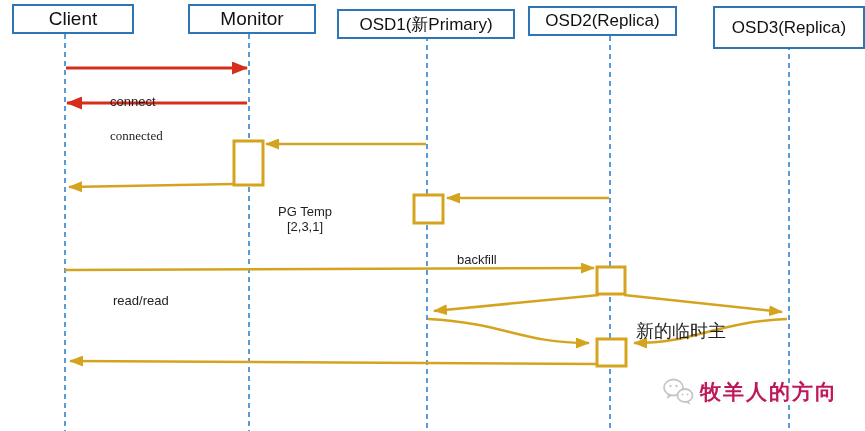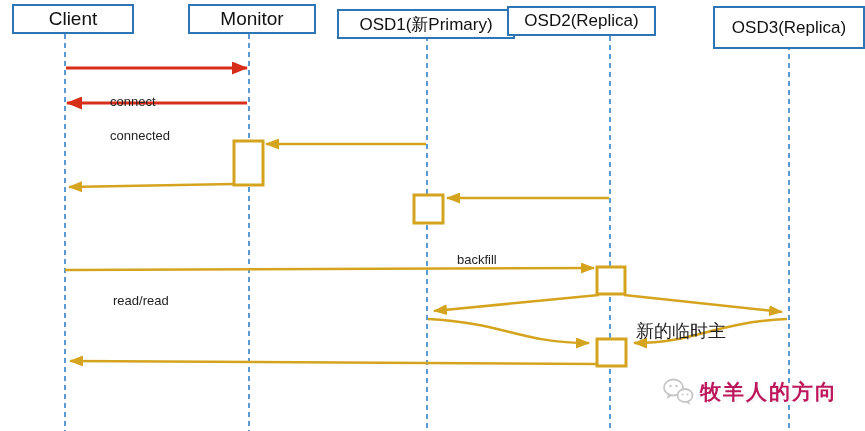--- a/index.html
+++ b/index.html
@@ -86,29 +86,33 @@
 
   <div class="participant big" style="left:188px;top:4px;width:128px;height:30px;">
     <span>Monitor</span>
   </div>
   <div class="participant big" style="left:12px;top:4px;width:122px;height:30px;">
     <span>Client</span>
   </div>
   <div class="participant" style="left:337px;top:9px;width:178px;height:30px;">
     <span>OSD1(新Primary)</span>
   </div>
-  <div class="participant" style="left:507px;top:6px;width:149px;height:30px;">
+  <div class="participant" style="left:528px;top:6px;width:149px;height:30px;">
     <span>OSD2(Replica)</span>
   </div>
   <div class="participant" style="left:713px;top:6px;width:152px;height:43px;">
     <span>OSD3(Replica)</span>
   </div>
 
   <div class="lbl" style="left:110px;top:46px;">connect</div>
-  <div class="lbl" style="left:110px;top:80px;">connected</div>
+  <div class="lbl" style="left:110px;top:80px;font-family:Liberation Serif, serif;">connected</div>
+  <div class="lbl center" style="left:267px;top:156px;width:76px;">
+    <span>PG Temp</span><br>
+    <span>[2,3,1]</span>
+  </div>
   <div class="lbl" style="left:457px;top:204px;">backfill</div>
   <div class="lbl" style="left:113px;top:245px;">read/read</div>
   <div class="lbl" style="left:636px;top:271px;font-size:18px;">新的临时主</div>
 
   <div class="watermark">
     <svg width="32" height="30" viewBox="0 0 32 30">
       <g fill="#ffffff" stroke="#c6c6c6" stroke-width="1.8">
         <ellipse cx="11.5" cy="10.5" rx="9.5" ry="8"></ellipse>
         <path d="M6.5,16.5 L4.5,22 L10.5,18.5 Z" stroke="none" fill="#c6c6c6"></path>
         <ellipse cx="23" cy="18.5" rx="7.5" ry="6.5"></ellipse>

